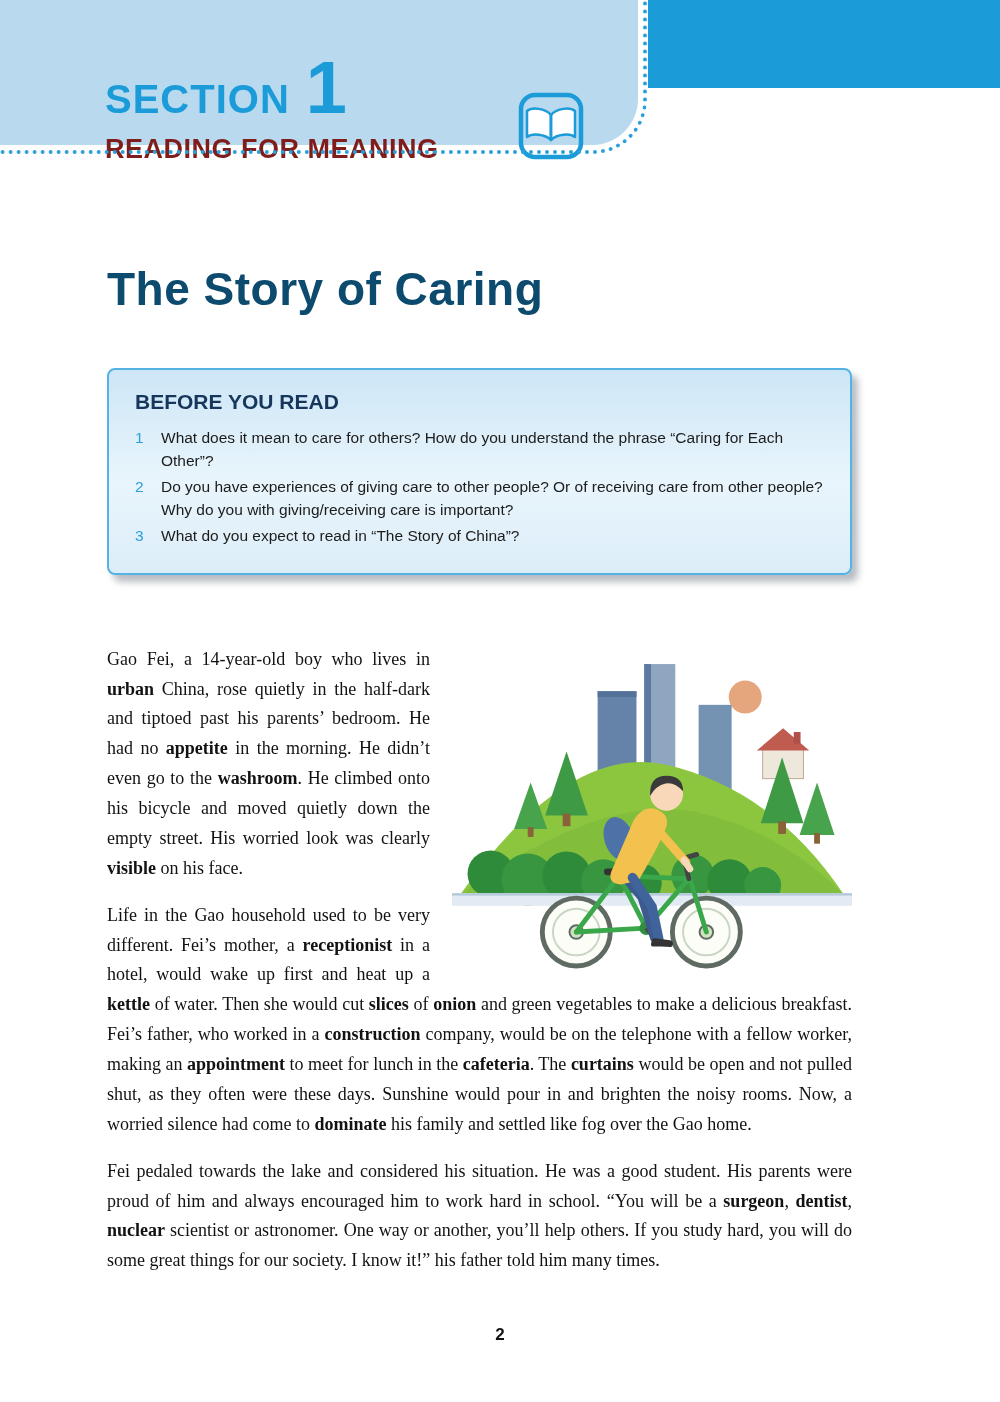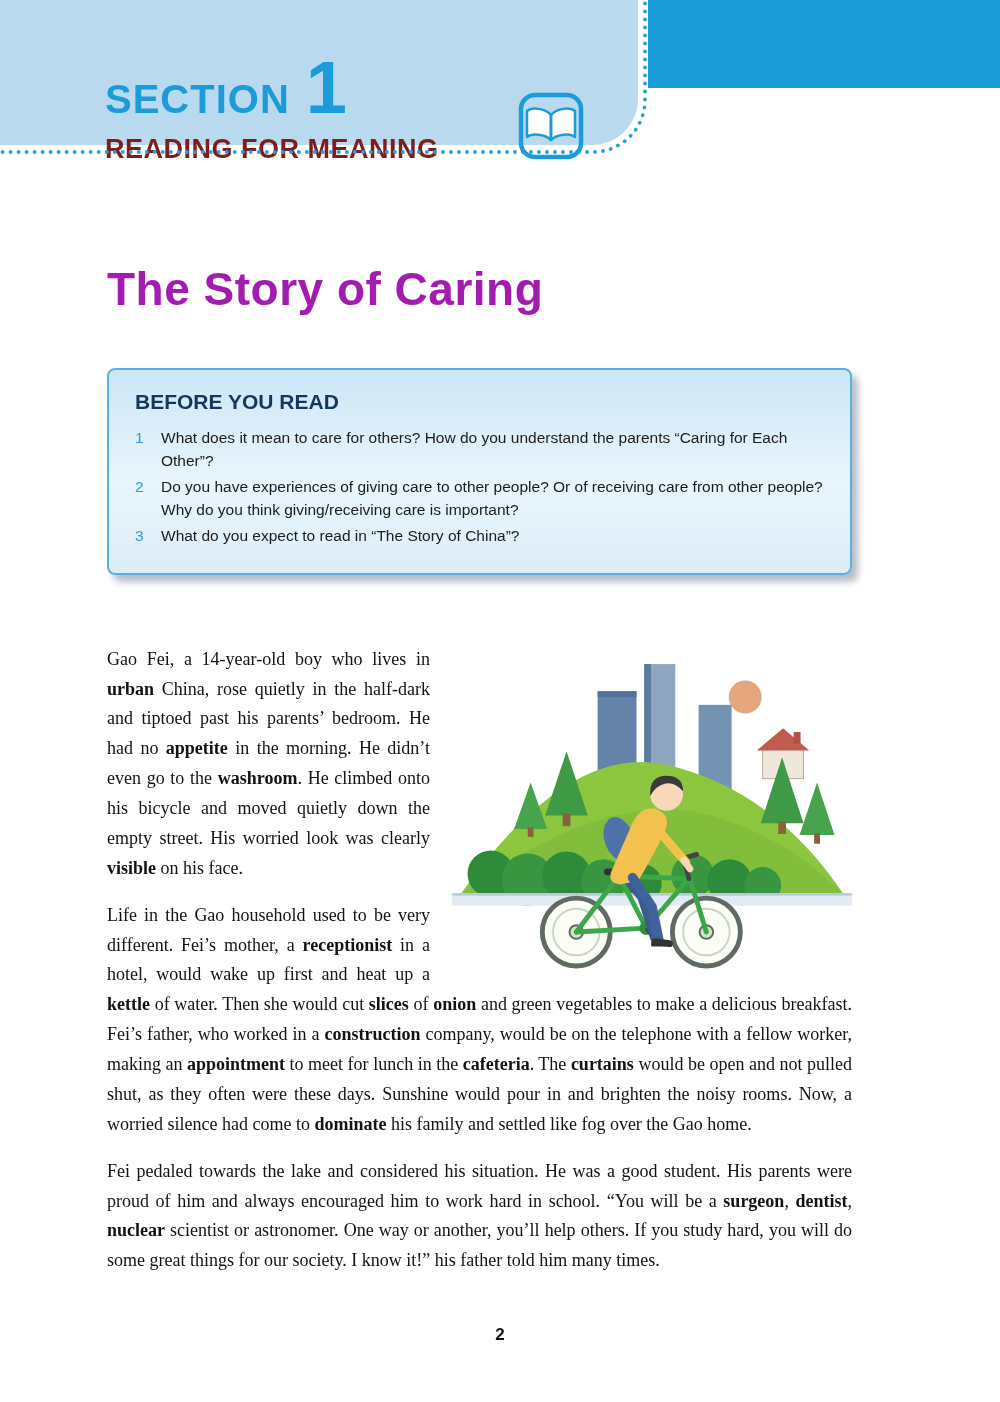--- a/index.html
+++ b/index.html
@@ -32,21 +32,21 @@
   .section-number { font-size:74px; font-weight:bold; line-height:0.8; }
   .section-sub {
     position:absolute; left:105px; top:134px; color:#7f1d1d;
     font-size:27px; font-weight:bold; letter-spacing:0.5px;
   }
   .book-icon-box { position:absolute; left:518px; top:92px; width:66px; height:68px; }
 
   
   .content { position:absolute; top:262px; left:107px; width:745px; }
   .page-title {
-    font-size:46px; font-weight:bold; color:#a21caf; margin-bottom:52px;
+    font-size:46px; font-weight:bold; color:#0c4a6e; margin-bottom:52px;
     letter-spacing:0.5px;
   }
 
   .before-box {
     border:2px solid #54b2e4; border-radius:8px;
     background:linear-gradient(180deg,#cde6f6 0%, #e9f5fc 55%, #dcedf8 100%);
     box-shadow:6px 7px 7px rgba(125,135,145,.55);
     padding:20px 26px 22px; margin-bottom:70px;
   }
   .before-heading { color:#16365c; font-size:21px; font-weight:bold; margin-bottom:13px; }
@@ -92,25 +92,25 @@
     </div>
   </div>
 
   <div class="content">
     <h1 class="page-title">The Story of Caring</h1>
 
     <section class="before-box">
       <h2 class="before-heading">BEFORE YOU READ</h2>
       <div class="question-row">
         <span class="q-num">1</span>
-        <span class="q-text">What does it mean to care for others? How do you understand the parents “Caring for Each Other”?</span>
+        <span class="q-text">What does it mean to care for others? How do you understand the phrase “Caring for Each Other”?</span>
       </div>
       <div class="question-row">
         <span class="q-num">2</span>
-        <span class="q-text">Do you have experiences of giving care to other people? Or of receiving care from other people? Why do you think giving/receiving care is important?</span>
+        <span class="q-text">Do you have experiences of giving care to other people? Or of receiving care from other people? Why do you with giving/receiving care is important?</span>
       </div>
       <div class="question-row">
         <span class="q-num">3</span>
         <span class="q-text">What do you expect to read in “The Story of China”?</span>
       </div>
     </section>
 
     <article class="article">
 
       <div class="illustration">

